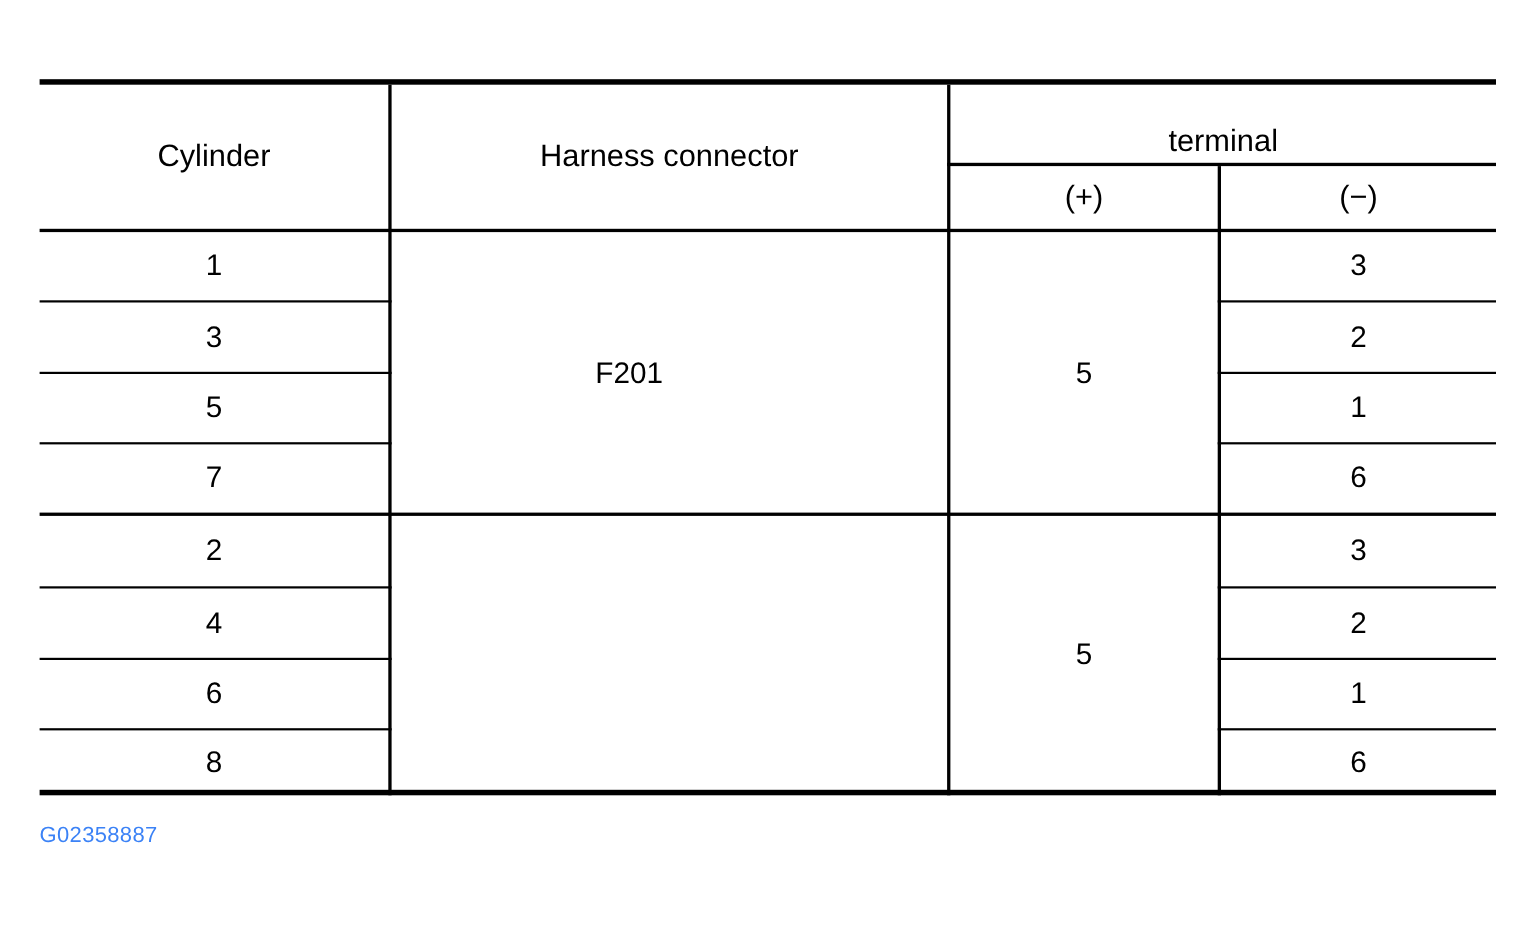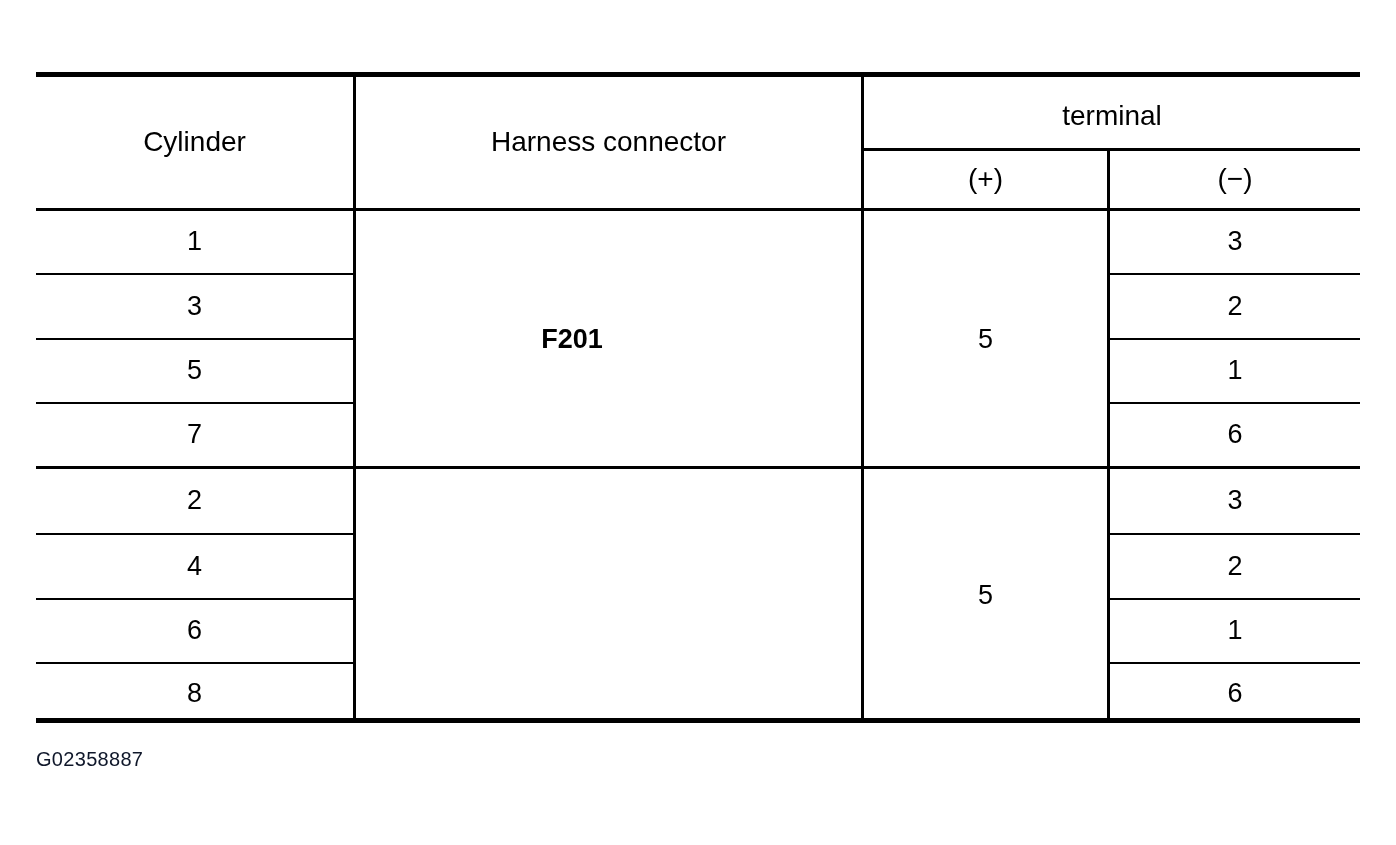--- a/index.html
+++ b/index.html
@@ -106,42 +106,42 @@
     color: #000;
     white-space: nowrap;
   }
   .cell.h {
     font-size: 28px;
   }
 
   
   .cell.c-cylinder  { left: 0px;    top: 0px;   width: 317px; height: 131px; }
   .cell.c-harness-h { left: 320px;  top: 0px;   width: 505px; height: 131px; }
-  .cell.c-terminal  { left: 828px;  top: 4px;   width: 496px; height: 71px; }
+  .cell.c-terminal  { left: 828px;  top: 16px;   width: 496px; height: 71px; }
   .cell.c-plus      { left: 828px;  top: 74px;  width: 243px; height: 57px; }
   .cell.c-minus     { left: 1074px; top: 74px;  width: 250px; height: 57px; }
 
   
   .col-cyl   { left: 0px;    width: 317px; }
-  .col-conn  { left: 320px;  width: 432px; font-weight: bold; }
+  .col-conn  { left: 320px;  width: 432px; }
   .col-plus  { left: 828px;  width: 243px; }
   .col-minus { left: 1074px; width: 250px; }
 
   
   .group-cell { height: 257px; }
 
   
   #caption {
     position: absolute;
     left: 36px;
     top: 748px;
     font-size: 20px;
     font-family: "Liberation Sans", sans-serif;
     letter-spacing: 0.3px;
-    color: #0f172a;
+    color: #3b82f6;
     white-space: nowrap;
   }
 </style>
 </head>
 <body>
 
 <div id="page">
 
   <div id="spec-table">
     <div class="table-inner">

